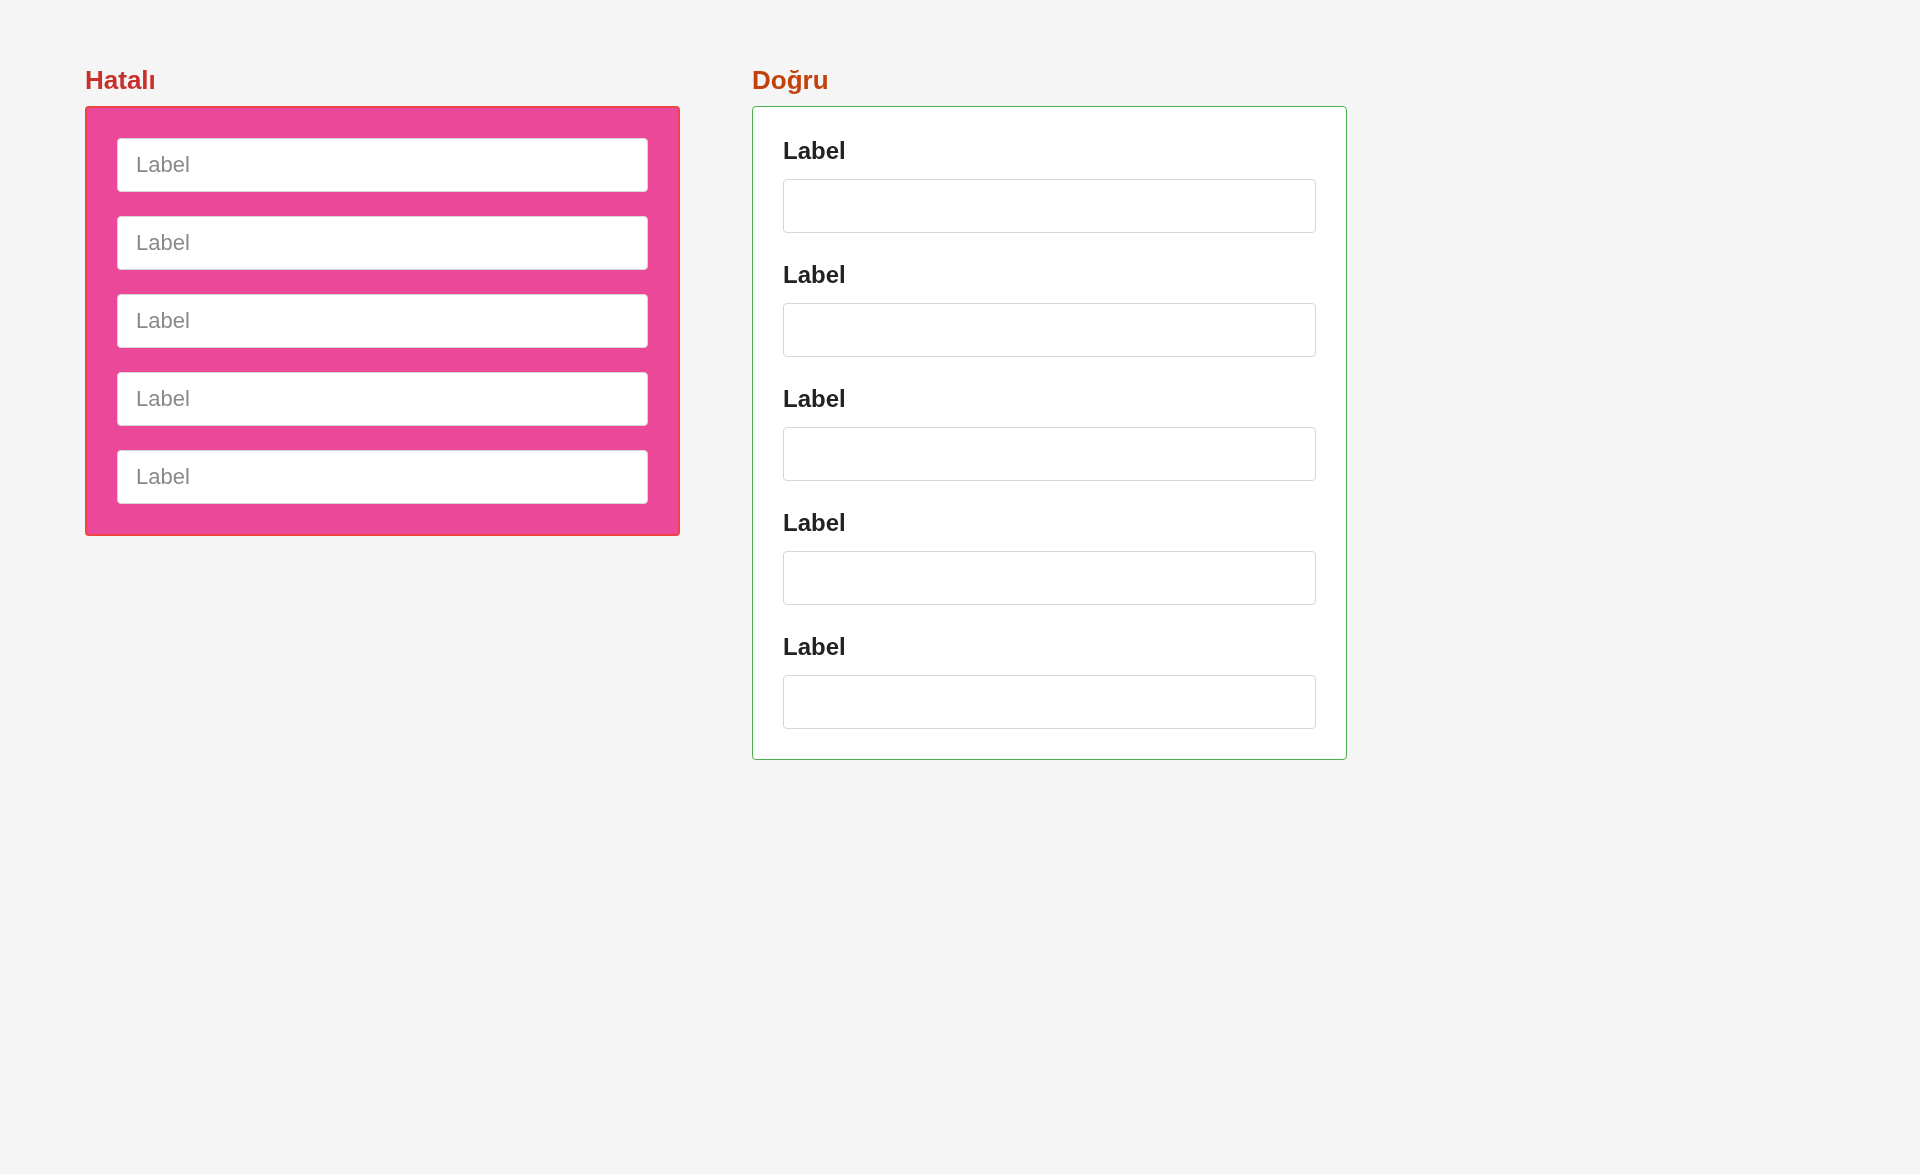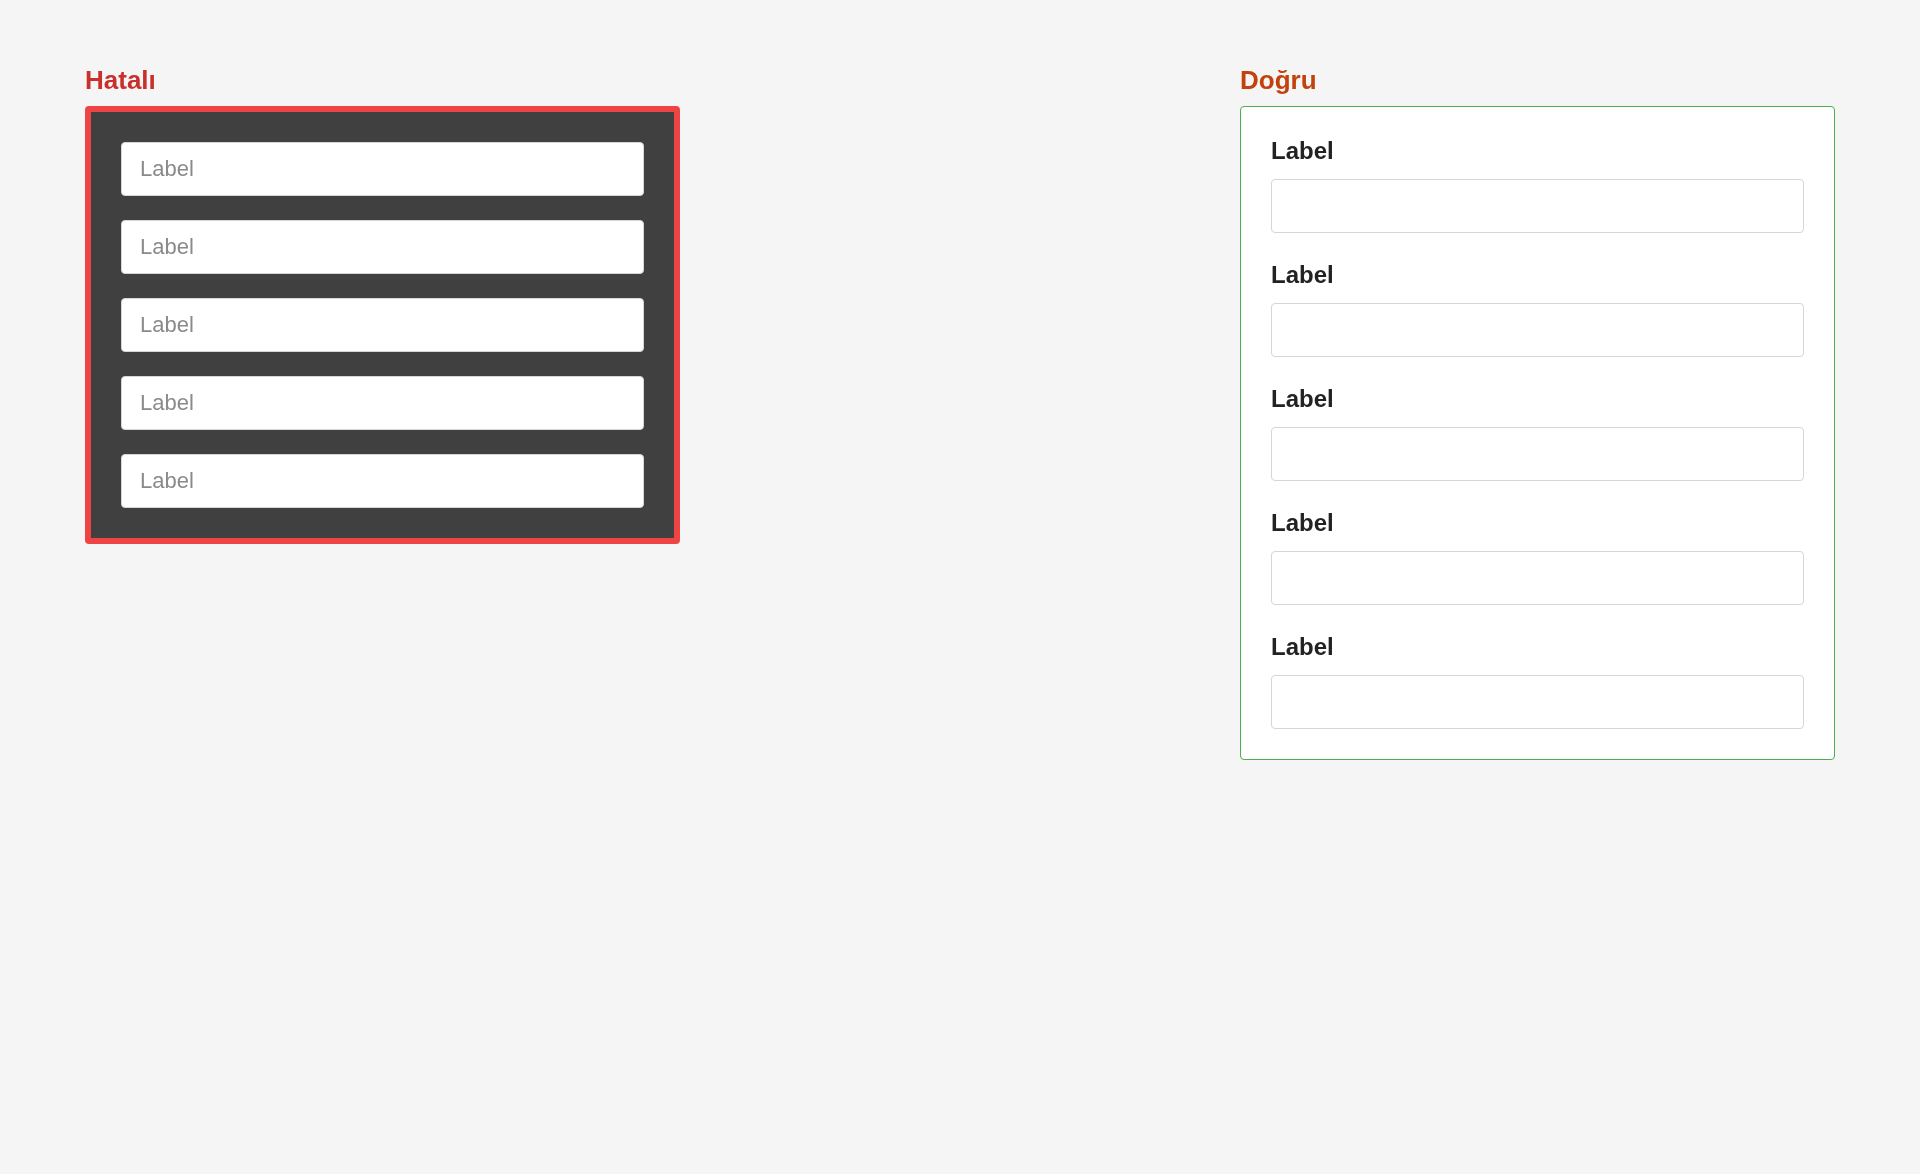--- a/index.html
+++ b/index.html
@@ -10,21 +10,20 @@
     body {
       font-family: -apple-system, BlinkMacSystemFont, "Segoe UI", Arial, sans-serif;
       background: #f5f5f5;
       width: 1920px;
       height: 1174px;
       padding: 65px 85px;
     }
     .container {
       display: flex;
       gap: 72px;
-      justify-content: space-between;
     }
     .column {
       flex: 1;
       max-width: 595px;
     }
     .heading {
       font-size: 26px;
       font-weight: 700;
       margin-bottom: 10px;
     }
@@ -32,22 +31,22 @@
       color: #c9302c;
     }
     .heading-right {
       color: #c2410c;
     }
     .panel {
       border-radius: 4px;
       padding: 30px;
     }
     .panel-wrong {
-      border: 6px solid #ef4444;
-      background: #404040;
+      border: 2px solid #ef4444;
+      background: #ec4899;
     }
     .panel-right {
       border: 1px solid #4cae4c;
       background: #ffffff;
     }
     .input-wrong {
       width: 100%;
       height: 54px;
       padding: 0 18px;
       font-size: 22px;

